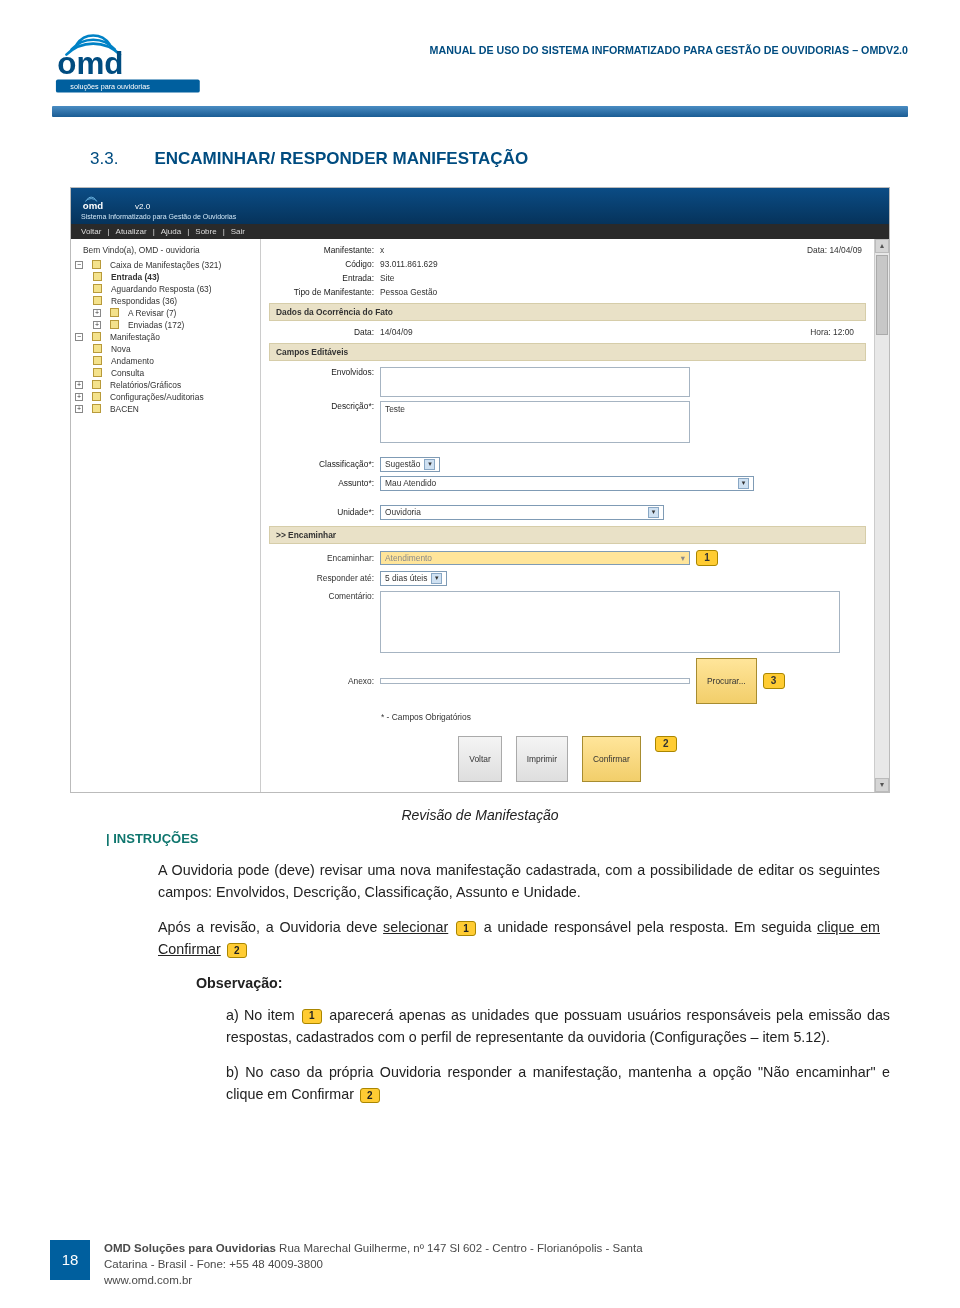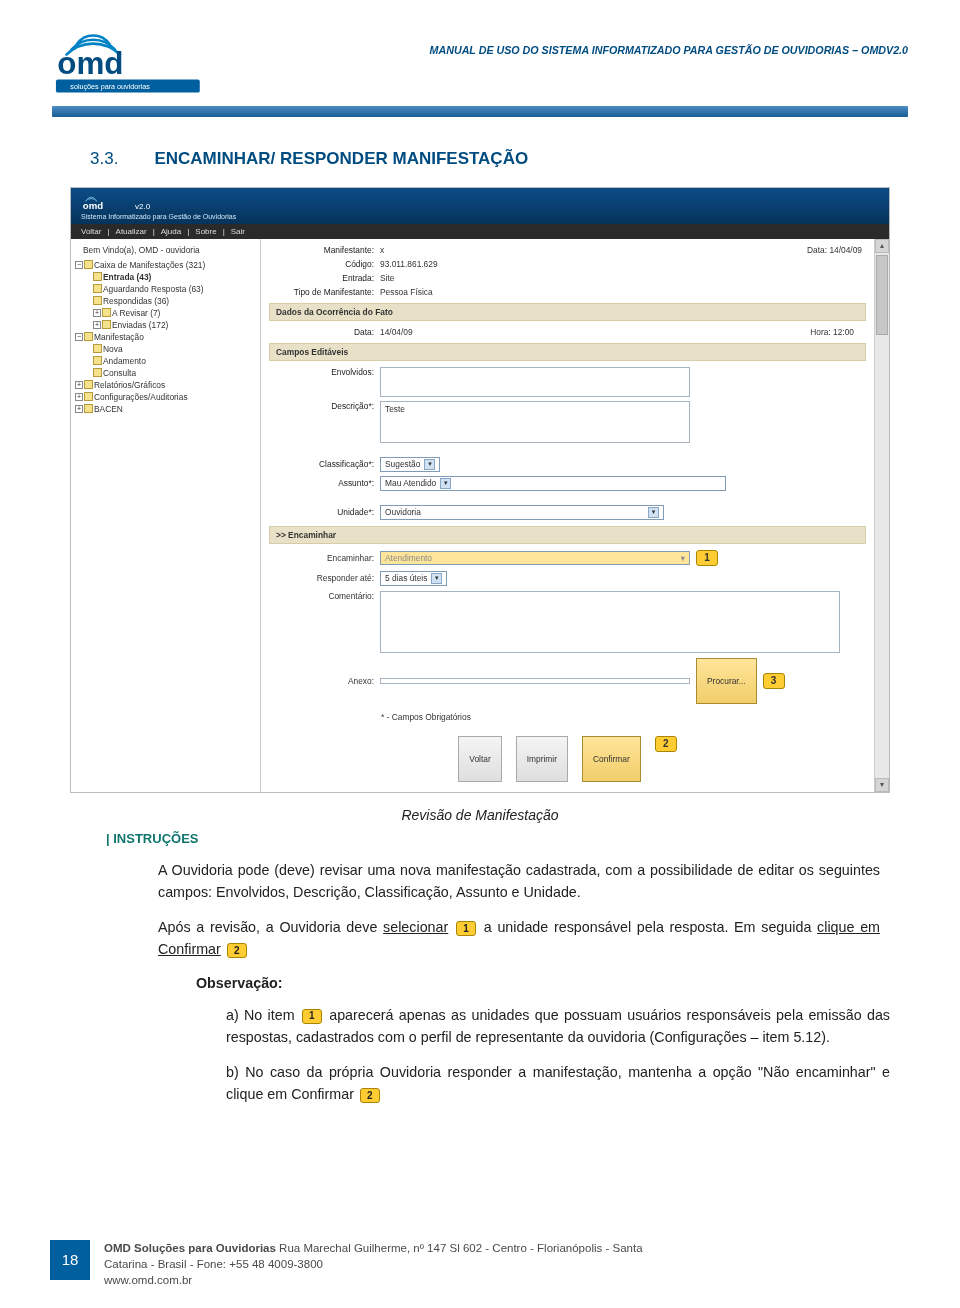--- a/index.html
+++ b/index.html
@@ -21,21 +21,20 @@
   }
   .logo-block { width: 200px; }
   .logo-svg { width: 170px; height: auto; }
   .manual-title {
     color: #004c80;
     font-size: 10.7px;
     font-weight: bold;
     text-align: right;
     max-width: 550px;
     margin-top: 22px;
-    font-style: italic;
   }
   .blue-bar {
     height: 11px;
     background: linear-gradient(#4a8cc2, #1a5c94);
     margin: 0 52px 0 52px;
     border-radius: 1px;
   }
 
   
   .doc-body { padding: 32px 70px 0 70px; }
@@ -94,21 +93,21 @@
   }
   .tree {
     width: 190px;
     background: #fff;
     border-right: 1px solid #ccc;
     padding: 6px 4px;
     font-size: 8.4px;
     color: #333;
   }
   .tree .welcome { margin-bottom: 4px; margin-left: 8px; }
-  .tree-item { display:flex; align-items:center; gap:1px; padding: 1px 0; }
+  .tree-item { display:flex; align-items:center; gap:9px; padding: 1px 0; }
   .tree-sub { padding-left: 18px; }
   .tree-icon {
     width: 9px; height: 9px; display: inline-block;
     background: #f4e28c;
     border: 1px solid #b89a3a;
   }
   .tree-expand {
     width:8px; height:8px;
     border:1px solid #888;
     display:inline-flex; align-items:center; justify-content:center;
@@ -165,21 +164,21 @@
     align-items: center;
     gap: 4px;
     background: #fff;
   }
   .select .arrow {
     background: #cfe1f2; border:1px solid #89a7c4;
     width:11px; height:11px;
     display:inline-flex; align-items:center; justify-content:center;
     font-size:7px;
   }
-  .wide-assunto { width: 346px; }
+  .wide-assunto { width: 374px; justify-content: space-between; }
 
   .enc-row {
     display:flex; align-items:center; gap:6px; margin-bottom:5px;
   }
   .enc-label { width:105px; text-align:right; font-size:8.4px; }
   .enc-select {
     background:#ffe59a; border:1px solid #7f9bb5;
     font-size:8.4px; padding:1px 4px;
     display:flex; justify-content:space-between; align-items:center;
     width:310px; color:#8a8a8a;
@@ -386,21 +385,21 @@
         <div class="frow">
               <span class="flabel">Código:</span>
               <span class="fvalue">93.011.861.629</span>
             </div>
         <div class="frow">
               <span class="flabel">Entrada:</span>
               <span class="fvalue">Site</span>
             </div>
         <div class="frow">
               <span class="flabel">Tipo de Manifestante:</span>
-              <span class="fvalue">Pessoa Física</span>
+              <span class="fvalue">Pessoa Gestão</span>
             </div>
 
         <div class="section-bar">Dados da Ocorrência do Fato</div>
         <div class="frow">
           <span class="flabel">Data:</span>
           <span class="fvalue">14/04/09</span>
           <span style="margin-left:auto;margin-right:12px;" class="fvalue"><span>Hora:</span> <span>12:00</span></span>
         </div>
 
         <div class="section-bar">Campos Editáveis</div>

